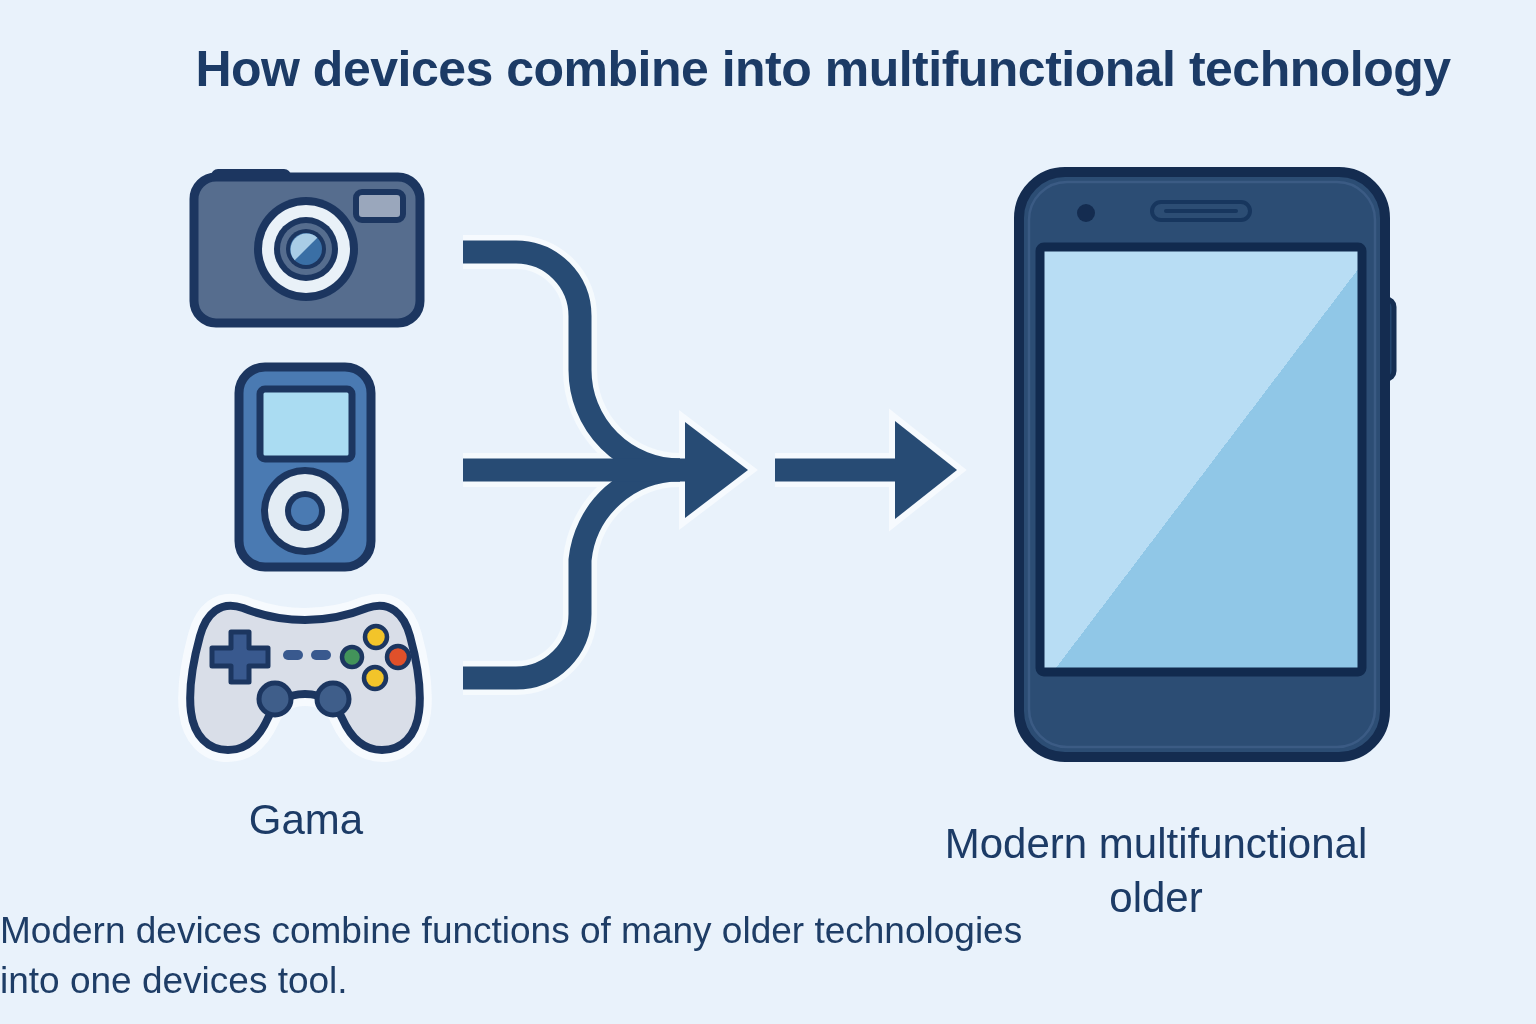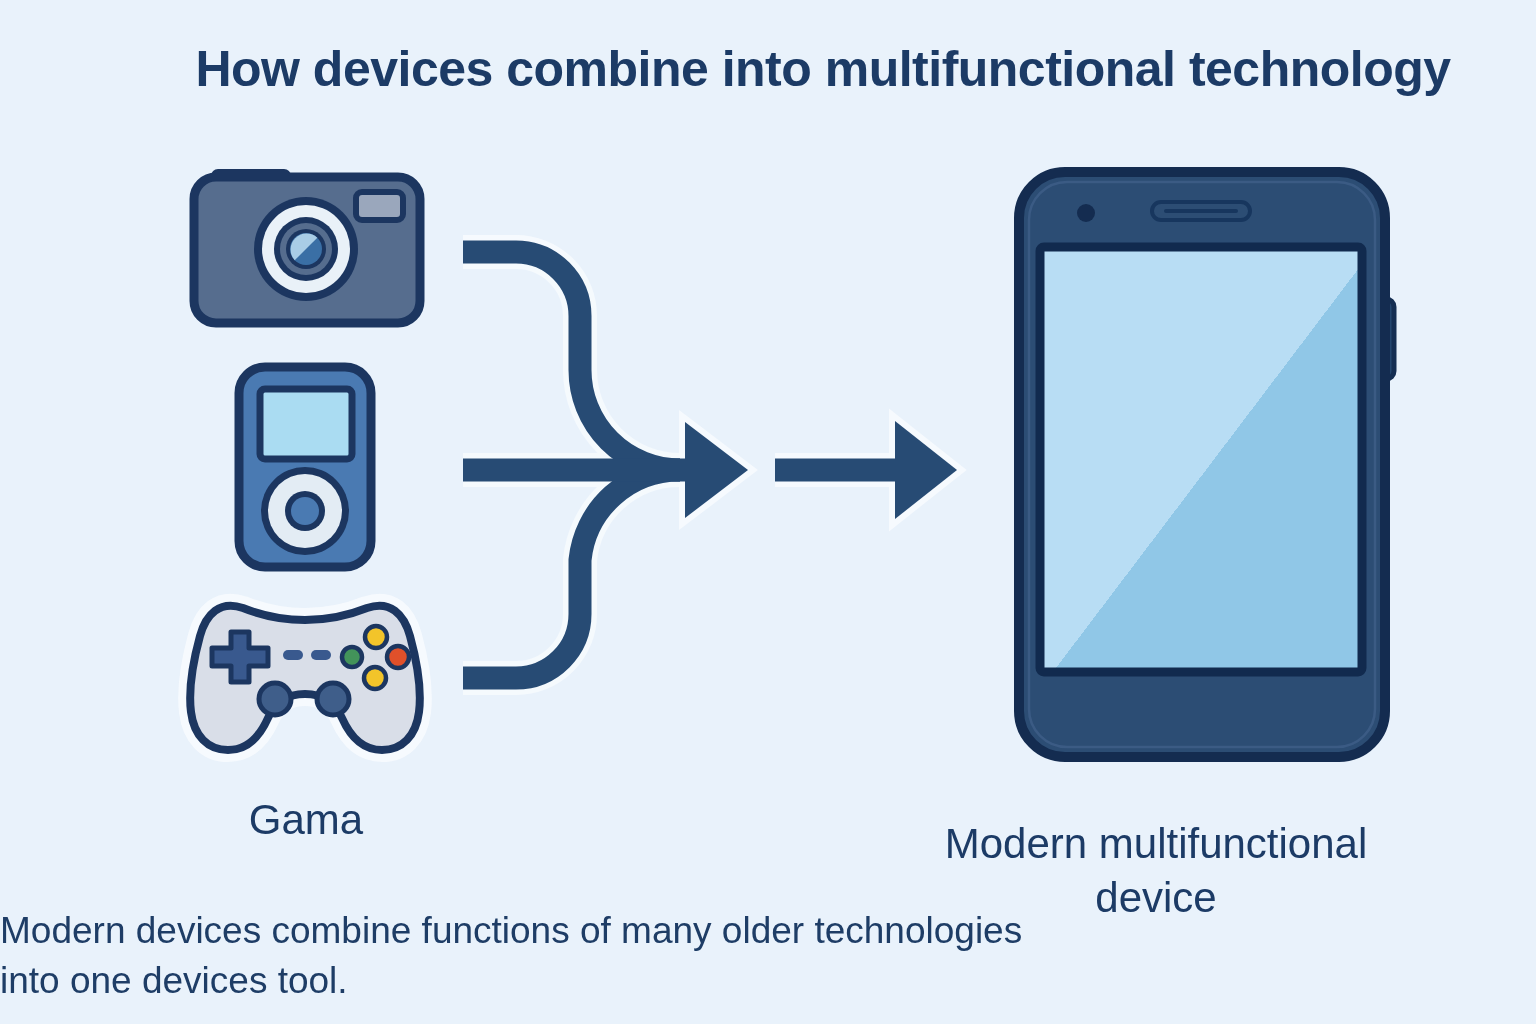--- a/index.html
+++ b/index.html
@@ -159,21 +159,21 @@
   </svg>
 
   <div class="title">How devices combine into multifunctional technology</div>
 
   <div class="label label-left">
     <div>Gama</div>
   </div>
 
   <div class="label label-right">
     <div>Modern multifunctional</div>
-    <div>device</div>
+    <div>older</div>
   </div>
 
   <div class="caption">
     <div>Modern devices combine functions of many older technologies</div>
     <div>into one devices tool.</div>
   </div>
 
 </div>
 
 </body></html>

